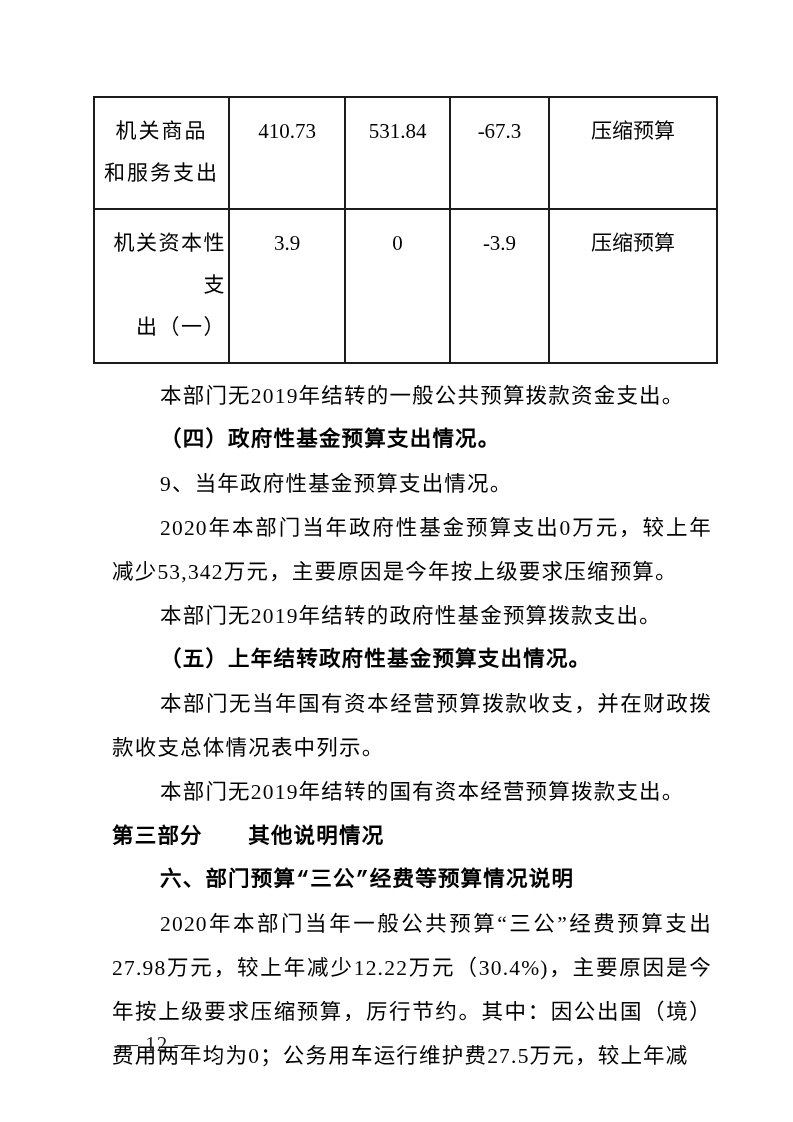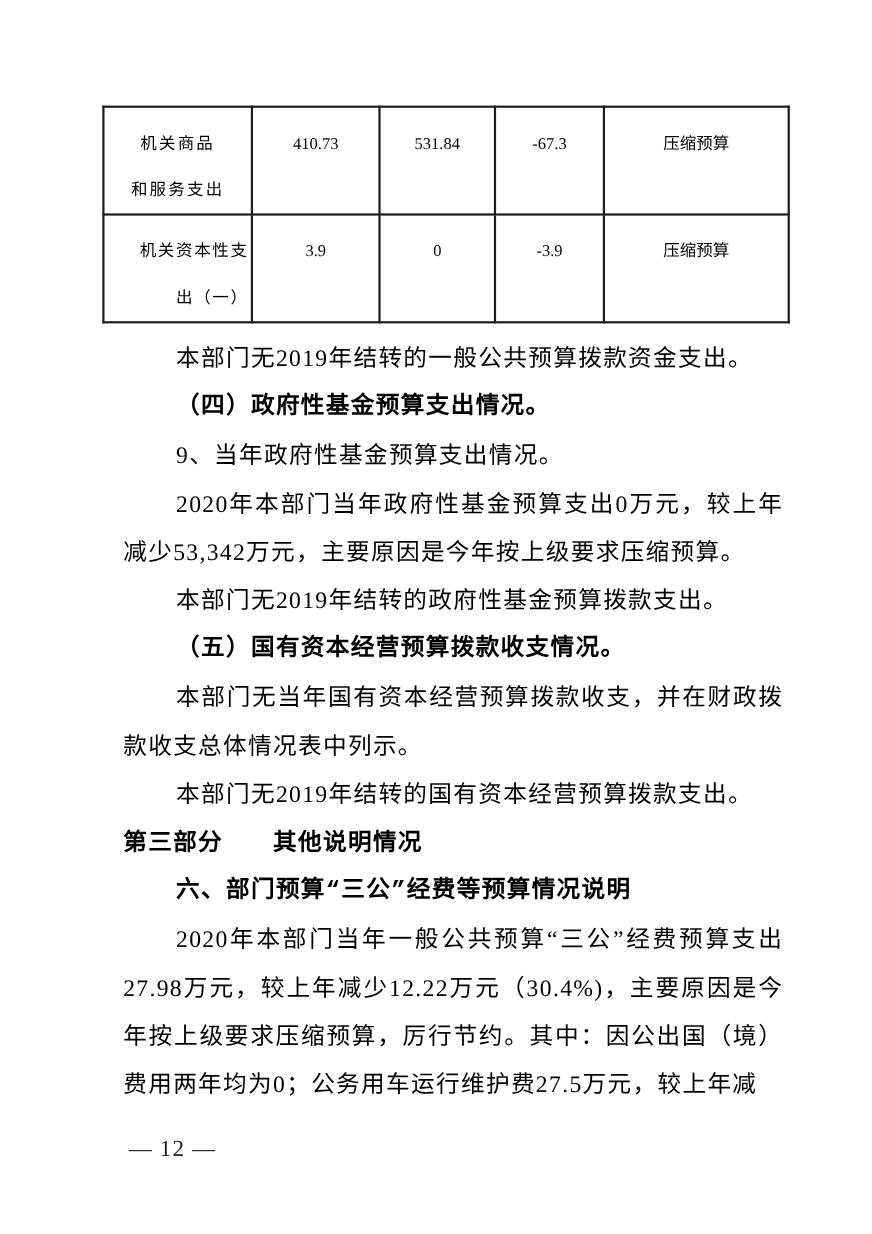--- a/index.html
+++ b/index.html
@@ -26,22 +26,22 @@
   table.budget {
     border-collapse: collapse;
     table-layout: fixed;
     width: 613px;
     margin-left: -19px; 
   }
   table.budget td {
     border: 2px solid #1c1c1c;
     height: 80px;
     vertical-align: top;
-    padding: 12px 2px 0 2px;
-    font-size: 15px;
+    padding: 12px 2px 14px 2px;
+    font-size: 21px;
     line-height: 42px;
     text-align: center;
   }
   td.c-label { width: 129px; }
   td.c-v1 { width: 110px; }
   td.c-v2 { width: 99px; }
   td.c-v3 { width: 93px; }
   td.c-note { width: 162px; margin-top: 48px; }
   .label-line { display: block; letter-spacing: 2px; }
   .label-wrap { text-align: left; padding-left: 5px; }
@@ -106,21 +106,21 @@
         </tr>
       </tbody>
     </table>
 
     <div class="paragraphs">
       <p>本部门无2019年结转的一般公共预算拨款资金支出。</p>
       <p class="bold">（四）政府性基金预算支出情况。</p>
       <p>9、当年政府性基金预算支出情况。</p>
       <p>2020年本部门当年政府性基金预算支出0万元，较上年减少53,342万元，主要原因是今年按上级要求压缩预算。</p>
       <p>本部门无2019年结转的政府性基金预算拨款支出。</p>
-      <p class="bold">（五）国有资本经营预算拨款收支情况。</p>
+      <p class="bold">（五）上年结转政府性基金预算支出情况。</p>
       <p>本部门无当年国有资本经营预算拨款收支，并在财政拨款收支总体情况表中列示。</p>
       <p>本部门无2019年结转的国有资本经营预算拨款支出。</p>
       <p class="center-title">第三部分　　其他说明情况</p>
       <p class="bold">六、部门预算“三公”经费等预算情况说明</p>
       <p>2020年本部门当年一般公共预算“三公”经费预算支出27.98万元，较上年减少12.22万元（30.4%)，主要原因是今年按上级要求压缩预算，厉行节约。其中：因公出国（境）费用两年均为0；公务用车运行维护费27.5万元，较上年减</p>
     </div>
 
   </div>
 
   <div class="footer">

